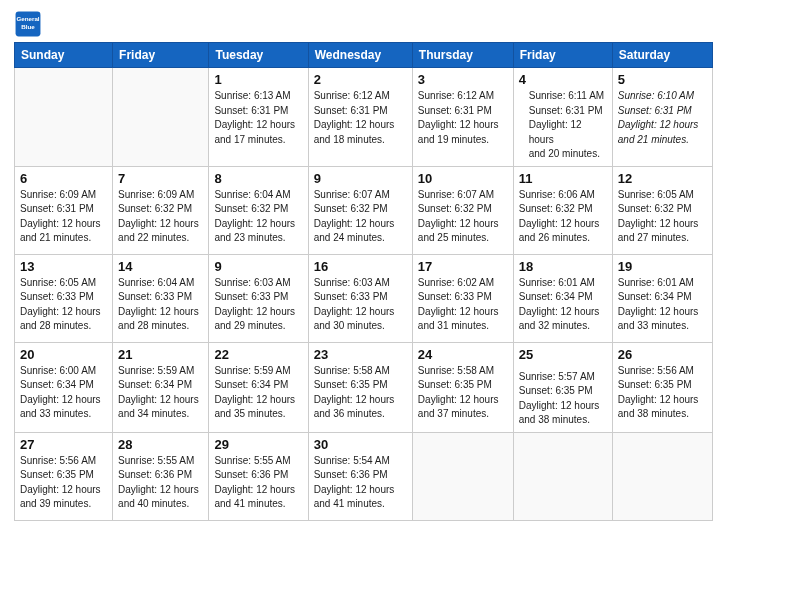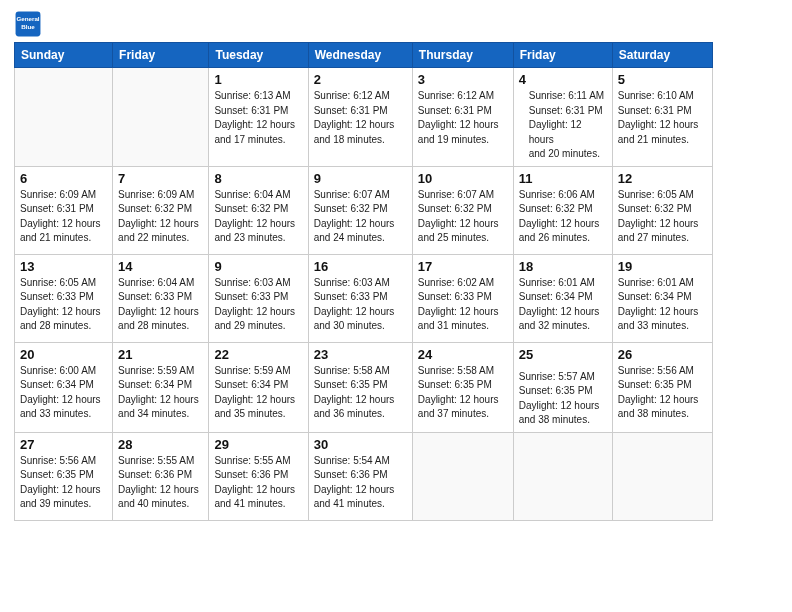--- a/index.html
+++ b/index.html
@@ -148,21 +148,21 @@
           </td>
           <td>
             <span class="day-num">4</span>
             <div class="day-info" style="white-space: pre-line; margin-left: 10px;">Sunrise: 6:11 AM
 Sunset: 6:31 PM
 Daylight: 12 hours
 and 20 minutes.</div>
           </td>
           <td>
             <span class="day-num">5</span>
-            <div class="day-info" style="white-space: pre-line;">Sunrise: 6:10 AM
+            <div class="day-info" style="white-space: pre-line; font-style: italic;">Sunrise: 6:10 AM
 Sunset: 6:31 PM
 Daylight: 12 hours
 and 21 minutes.</div>
           </td>
         </tr>
         <tr>
           <td>
             <span class="day-num">6</span>
             <div class="day-info" style="white-space: pre-line;">Sunrise: 6:09 AM
 Sunset: 6:31 PM

